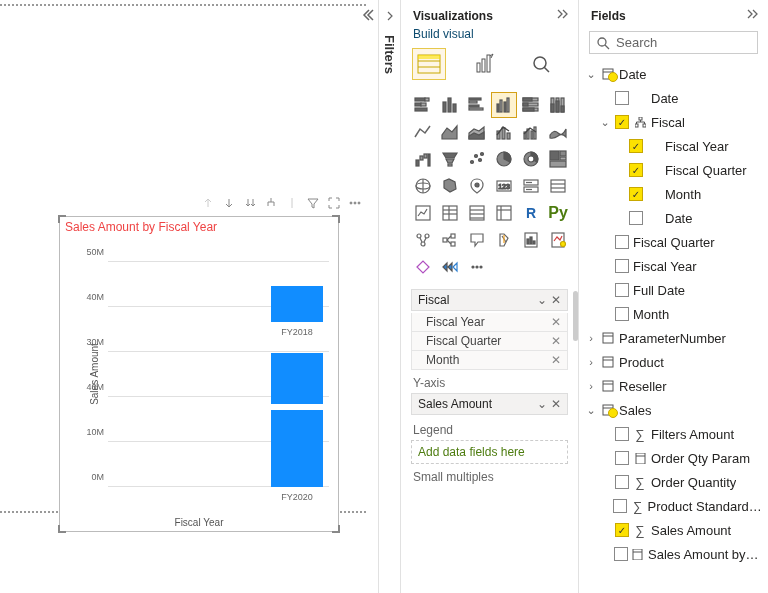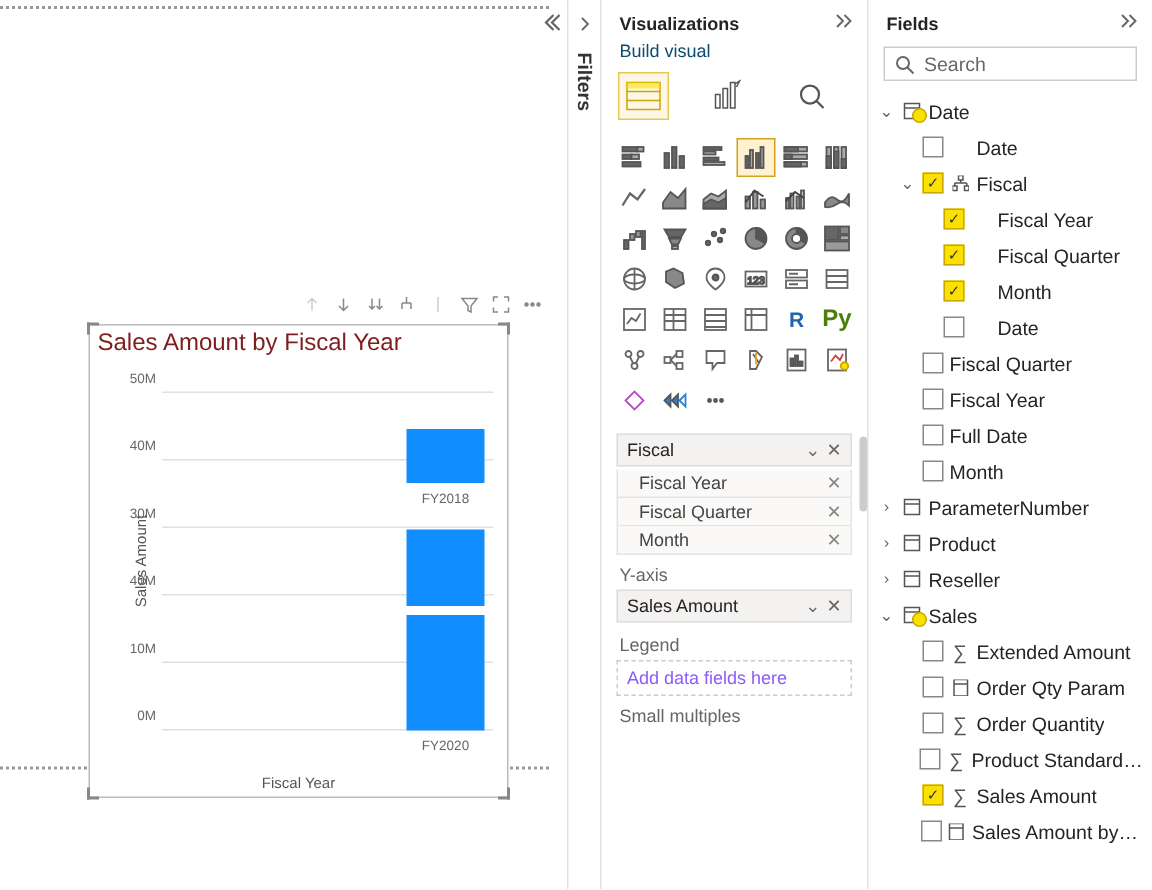--- a/index.html
+++ b/index.html
@@ -21,21 +21,21 @@
 .chart-container .handle.tl::after { width: 2px; height: 8px; top: 0; left: 0; }
 .chart-container .handle.tr { top: -2px; right: -2px; }
 .chart-container .handle.tr::before { width: 8px; height: 2px; top: 0; right: 0; }
 .chart-container .handle.tr::after { width: 2px; height: 8px; top: 0; right: 0; }
 .chart-container .handle.bl { bottom: -2px; left: -2px; }
 .chart-container .handle.bl::before { width: 8px; height: 2px; bottom: 0; left: 0; }
 .chart-container .handle.bl::after { width: 2px; height: 8px; bottom: 0; left: 0; }
 .chart-container .handle.br { bottom: -2px; right: -2px; }
 .chart-container .handle.br::before { width: 8px; height: 2px; bottom: 0; right: 0; }
 .chart-container .handle.br::after { width: 2px; height: 8px; bottom: 0; right: 0; }
-.chart-title { font-size: 16px; color: #7f1d1d; padding: 3px 5px; }
+.chart-title { font-size: 12px; color: #ef4444; padding: 3px 5px; }
 .chart-plot { position: absolute; left: 22px; top: 22px; right: 5px; bottom: 26px; }
 .y-axis-label { position: absolute; left: 4px; top: 50%; transform: translateY(-50%) rotate(-90deg); font-size: 10px; color: #555; transform-origin: center; white-space: nowrap; }
 .x-axis-label { position: absolute; bottom: 3px; left: 50%; transform: translateX(-50%); font-size: 10px; color: #555; }
 .plot-inner { position: absolute; left: 26px; right: 4px; top: 0; bottom: 18px; }
 .grid { position: absolute; left: 0; right: 0; top: 0; bottom: 0; }
 .gridline { position: absolute; left: 0; right: 0; height: 1px; background: #e0e0e0; }
 .bars { position: absolute; left: 0; right: 0; top: 0; bottom: 0; display: flex; align-items: flex-end; justify-content: space-around; padding: 0 6px; flex-direction: column; }
 .bar { width: 52px; background: #118dff; }
 .ytick { position: absolute; right: 100%; transform: translateY(-50%); font-size: 9px; color: #666; padding-right: 4px; }
 .xtick { position: absolute; bottom: -15px; font-size: 9px; color: #666; transform: translateX(-50%); white-space: nowrap; text-align: center; }
@@ -53,21 +53,21 @@
 .viz-gallery { padding: 6px 10px; display: grid; grid-template-columns: repeat(6, 24px); grid-auto-rows: 24px; gap: 3px 3px; }
 .viz-item { width: 24px; height: 24px; display: flex; align-items: center; justify-content: center; cursor: pointer; color: #444; }
 .viz-item.selected { background: #fef2d0; outline: 1px solid #d4a017; }
 .viz-item svg { stroke: #555; fill: none; stroke-width: 1.2; }
 .field-wells { padding: 4px 10px; overflow-y: auto; flex: 1; position: relative; }
 .well-label { font-size: 12px; color: #666; padding: 6px 2px 3px; }
 .well-box { border: 1px solid #ddd; background: #f3f2f1; padding: 3px 6px; margin-bottom: 2px; display: flex; align-items: center; justify-content: space-between; font-size: 12px; }
 .well-box .controls { color: #666; display: flex; gap: 4px; }
 .well-sub { border: 1px solid #e5e5e5; border-top: none; background: #faf9f8; padding: 2px 6px 2px 14px; font-size: 12px; display: flex; justify-content: space-between; align-items: center; color: #444; }
 .well-sub .x { color: #888; cursor: pointer; }
-.well-empty { border: 1px dashed #ccc; background: #fff; padding: 4px 6px; font-size: 12px; color: #8b5cf6; }
+.well-empty { border: 1px dashed #ccc; background: #fff; padding: 4px 6px; font-size: 12px; color: #4d7c0f; }
 .scroll-thumb { position: absolute; right: 0; top: 6px; width: 5px; height: 50px; background: #ccc; border-radius: 3px; }
 .search-box { margin: 4px 10px 8px; border: 1px solid #ccc; padding: 3px 6px; display: flex; align-items: center; gap: 6px; font-size: 13px; color: #666; }
 .field-tree { padding: 0 6px; font-size: 13px; overflow-y: auto; flex: 1; }
 .tree-row { display: flex; align-items: center; height: 24px; gap: 4px; cursor: pointer; white-space: nowrap; }
 .tree-row .caret { width: 12px; color: #666; font-size: 11px; display: inline-flex; justify-content: center; }
 .tree-row .chk { width: 14px; height: 14px; border: 1px solid #888; display: inline-flex; align-items: center; justify-content: center; font-size: 10px; flex-shrink: 0; }
 .tree-row .chk.checked { background: #fce100; border-color: #c8a800; }
 .tree-row .chk.checked::after { content: '✓'; color: #333; font-size: 10px; }
 .tree-row .ticon { width: 14px; color: #555; display: inline-flex; justify-content: center; }
 .tree-row .tlabel { overflow: hidden; text-overflow: ellipsis; }
@@ -663,21 +663,21 @@
             <rect x="1" y="1" width="10" height="10" fill="none" stroke="#555"></rect>
             <line x1="1" y1="4" x2="11" y2="4" stroke="#555"></line>
           </svg>
         </span>
         <span class="tlabel">Sales</span>
       </div>
     <div class="tree-row l1">
         <span class="caret"></span>
         <span class="chk"></span>
         <span class="ticon">∑</span>
-        <span class="tlabel">Extended Amount</span>
+        <span class="tlabel">Filters Amount</span>
       </div>
     <div class="tree-row l1">
         <span class="caret"></span>
         <span class="chk"></span>
         <span class="ticon">
           <svg width="11" height="11">
             <rect x="1" y="0" width="9" height="11" fill="none" stroke="#555"></rect>
             <line x1="1" y1="3" x2="10" y2="3" stroke="#555"></line>
           </svg>
         </span>

